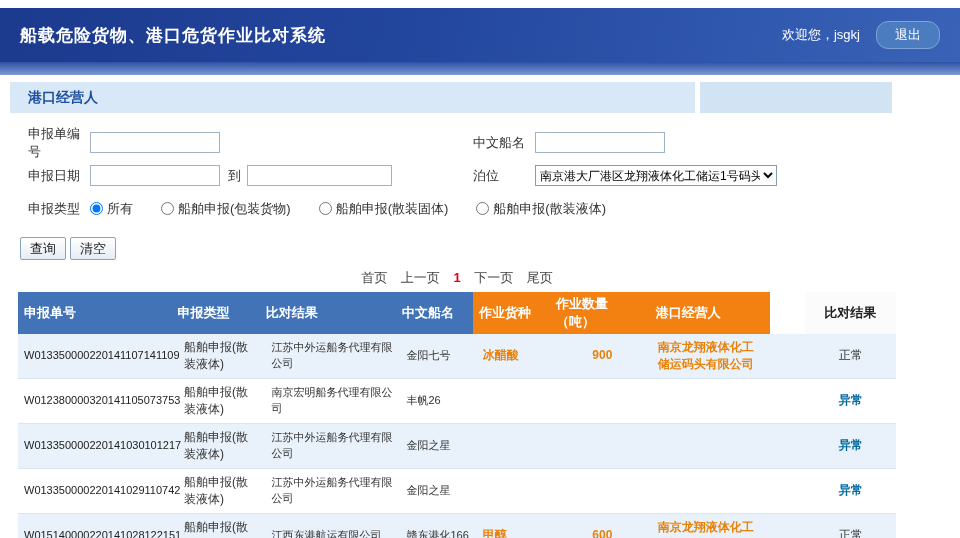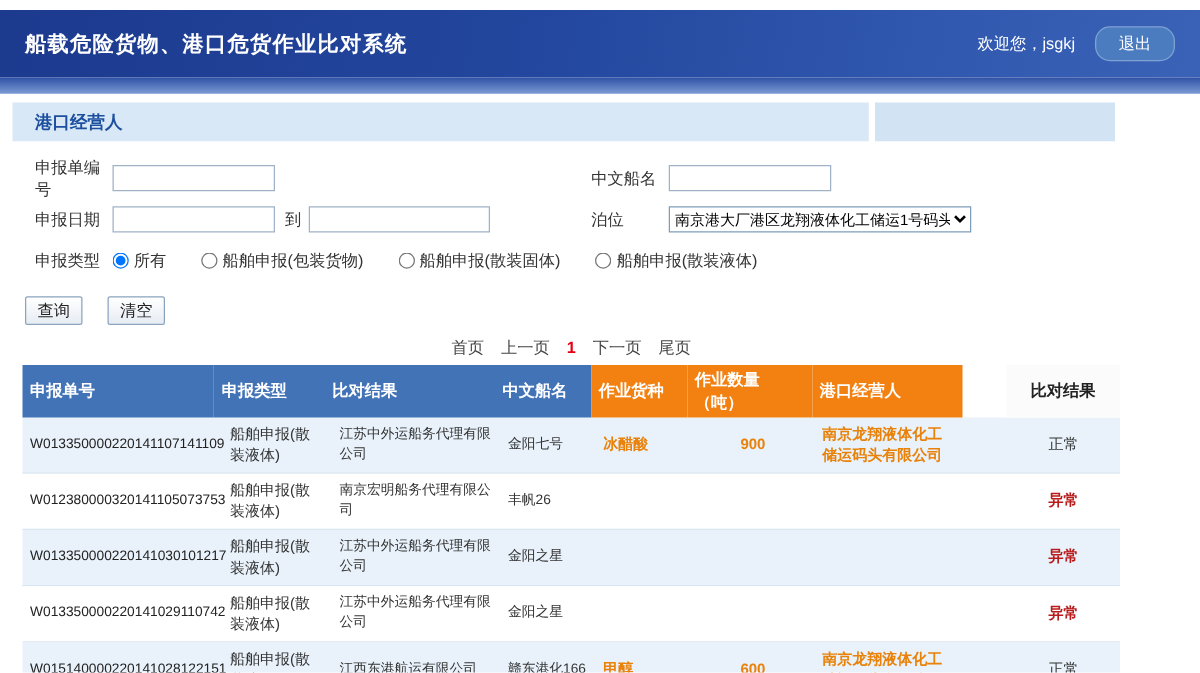--- a/index.html
+++ b/index.html
@@ -41,21 +41,21 @@
   .fr-label { width:62px; flex-shrink:0; font-size:13px; color:#333; }
   .txt { width:130px; height:21px; border:1px solid #9fb2c6; padding:0 3px; font-size:12px; outline:none; background:#fff; }
   .txt.wide { width:145px; }
   .to-label { margin:0 6px 0 8px; }
   .right-group { position:absolute; left:445px; display:flex; align-items:center; }
   .berth-select { width:242px; height:21px; border:1px solid #7f9db9; font-size:12px; background:#fff; font-family:inherit; }
   .radio-group { display:flex; align-items:center; gap:28px; }
   .radio { display:flex; align-items:center; gap:4px; font-size:13px; cursor:pointer; }
   .radio input { width:13px; height:13px; margin:0; }
 
-  .btn-row { margin:12px 0 0 20px; display:flex; gap:20px; }
+  .btn-row { margin:12px 0 0 20px; display:flex; gap:4px; }
   .btn {
     min-width:40px; height:23px; padding:0 9px; border-radius:2px;
     border:1px solid #89a3bd; background:linear-gradient(#ffffff,#e6ecf3);
     font-size:13px; color:#222; cursor:pointer; font-family:inherit;
   }
 
   
   .pagination { width:878px; margin:9px 0 0 18px; text-align:center; font-size:13px; color:#444; }
   .pg { margin:0 5px; cursor:pointer; }
   .pg.current { color:#e60012; font-weight:bold; cursor:default; }
@@ -77,21 +77,21 @@
     background:#fff; border-bottom:1px solid #d9e5f0;
   }
   .tr.alt { background:#e9f2fb; }
   .td { padding:2px 6px; font-size:12px; line-height:1.45; word-break:break-all; }
   .td.c1 { font-size:11px; white-space:nowrap; padding-right:0; color:#222; }
   .td.c3 { font-size:11px; }
   .td.c4 { font-size:11px; white-space:nowrap; }
   .td.orangetxt { color:#e8820a; font-weight:bold; }
   .td.center { text-align:center; }
   .ok { color:#333; font-weight:normal; }
-  .bad { color:#b91c1c; font-weight:bold; }
+  .bad { color:#0369a1; font-weight:bold; }
 </style>
 </head>
 <body>
 
 <div>
 
   <div class="topbar">
     <div class="app-title">船载危险货物、港口危货作业比对系统</div>
     <div class="top-right">
       <span class="welcome">欢迎您，jsgkj</span>

